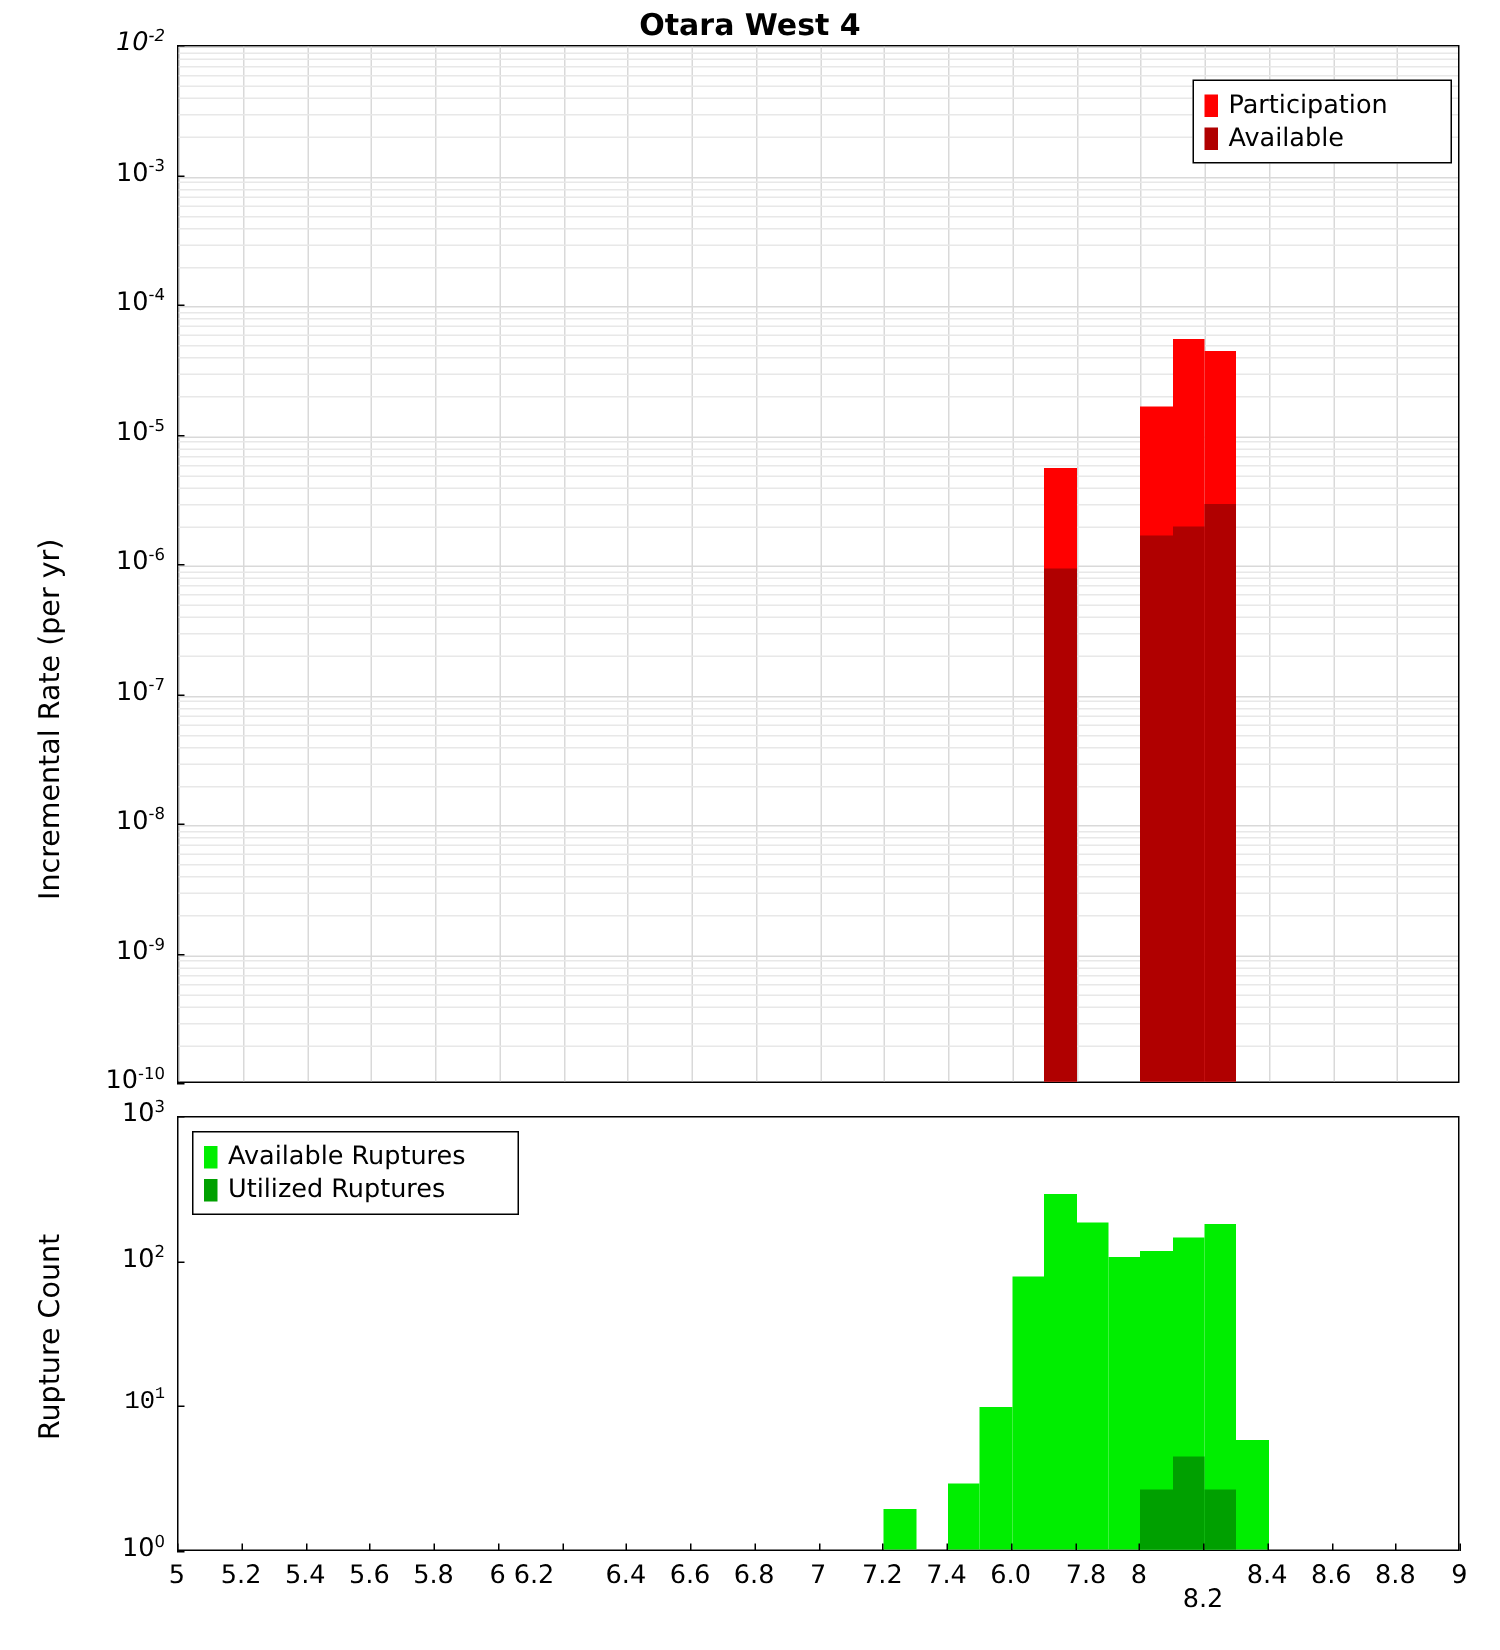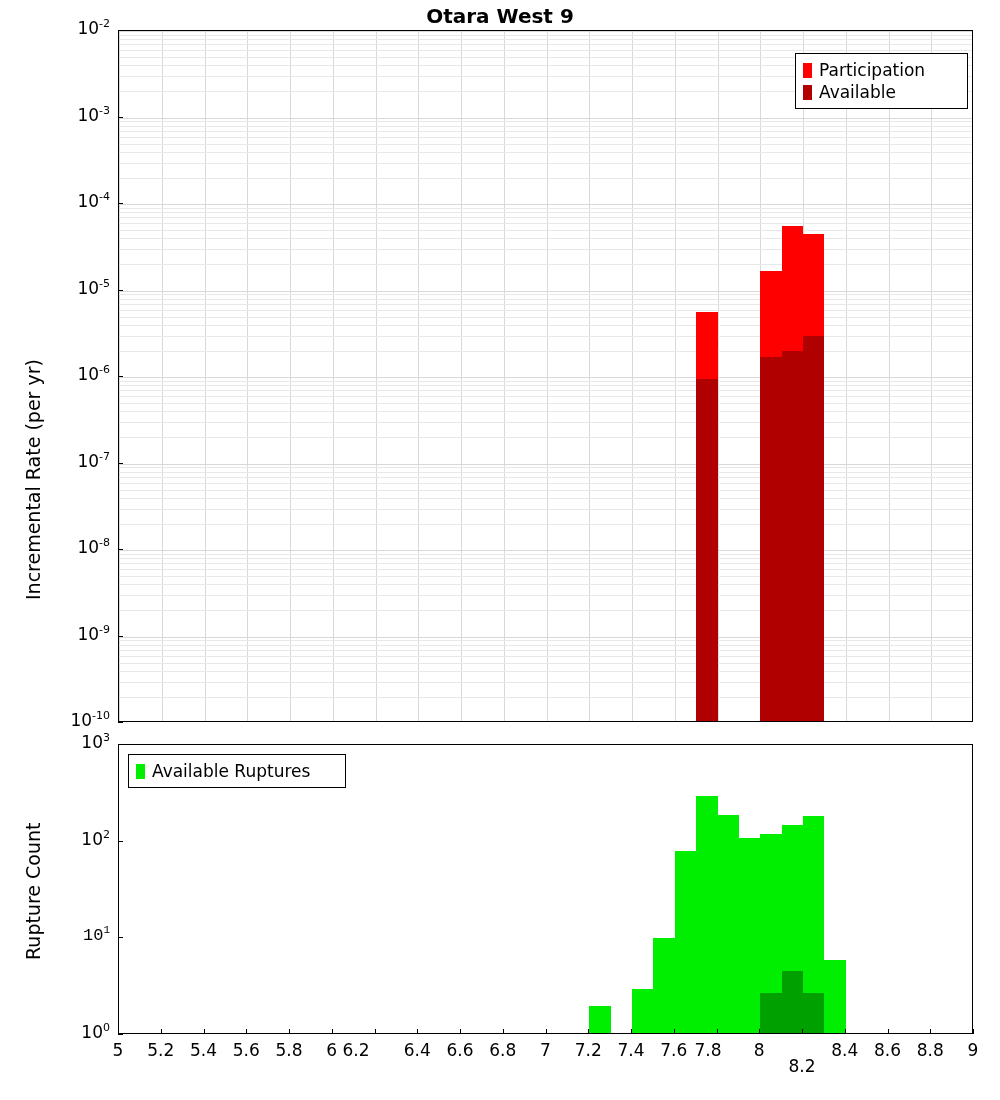--- a/index.html
+++ b/index.html
@@ -115,21 +115,21 @@
     font-size: 17px;
     font-family: "DejaVu Sans", sans-serif;
     white-space: nowrap;
   }
 </style>
 </head>
 <body>
 
 <div id="root">
 
-  <div class="title">Otara West 9</div>
+  <div class="title">Otara West 4</div>
 
   <div class="plot-frame" id="top-frame" style="left:118px; top:30px; width:855px; height:692px;">
     <div id="top-grid">
         <div class="grid-line-v grid-major" style="left: 0px;"></div>
         <div class="grid-line-v grid-major" style="left: 42.75px;"></div>
         <div class="grid-line-v grid-major" style="left: 85.5px;"></div>
         <div class="grid-line-v grid-major" style="left: 128.25px;"></div>
         <div class="grid-line-v grid-major" style="left: 171px;"></div>
         <div class="grid-line-v grid-major" style="left: 213.75px;"></div>
         <div class="grid-line-v grid-major" style="left: 256.5px;"></div>
@@ -240,21 +240,21 @@
       <div class="tick-label-y" style="left: 40px; width: 70px; top: 449.5px;">10<span class="sup">-7</span></div>
       <div class="tick-mark-y" style="left: 118px; top: 462.5px;"></div>
       <div class="tick-label-y" style="left: 40px; width: 70px; top: 363px;">10<span class="sup">-6</span></div>
       <div class="tick-mark-y" style="left: 118px; top: 376px;"></div>
       <div class="tick-label-y" style="left: 40px; width: 70px; top: 276.5px;">10<span class="sup">-5</span></div>
       <div class="tick-mark-y" style="left: 118px; top: 289.5px;"></div>
       <div class="tick-label-y" style="left: 40px; width: 70px; top: 190px;">10<span class="sup">-4</span></div>
       <div class="tick-mark-y" style="left: 118px; top: 203px;"></div>
       <div class="tick-label-y" style="left: 40px; width: 70px; top: 103.5px;">10<span class="sup">-3</span></div>
       <div class="tick-mark-y" style="left: 118px; top: 116.5px;"></div>
-      <div class="tick-label-y" style="left: 40px; width: 70px; top: 17px;">10<span class="sup">-2</span></div>
+      <div class="tick-label-y" style="left: 40px; width: 70px; top: 17px; font-style: italic;">10<span class="sup">-2</span></div>
       <div class="tick-mark-y" style="left: 118px; top: 30px;"></div>
     </div>
 
   <div class="axis-label axis-label-y" id="top-ylabel" style="left:22px; top:600px;">Incremental Rate (per yr)</div>
 
   <div class="legend" id="top-legend" style="left:795px; top:53px; width:173px;">
     <div class="legend-row">
       <span class="legend-swatch" id="lg-top-0" style="background: rgb(255, 0, 0);"></span>
       <span class="legend-text">Participation</span>
     </div>
@@ -313,23 +313,23 @@
       <div class="tick-label-x" style="left: 430px; width: 60px; top: 1040px;">6.6</div>
       <div class="tick-mark-x" style="left: 460px; top: 1029px;"></div>
       <div class="tick-label-x" style="left: 472.75px; width: 60px; top: 1040px;">6.8</div>
       <div class="tick-mark-x" style="left: 502.75px; top: 1029px;"></div>
       <div class="tick-label-x" style="left: 515.5px; width: 60px; top: 1040px;">7</div>
       <div class="tick-mark-x" style="left: 545.5px; top: 1029px;"></div>
       <div class="tick-label-x" style="left: 558.25px; width: 60px; top: 1040px;">7.2</div>
       <div class="tick-mark-x" style="left: 588.25px; top: 1029px;"></div>
       <div class="tick-label-x" style="left: 601px; width: 60px; top: 1040px;">7.4</div>
       <div class="tick-mark-x" style="left: 631px; top: 1029px;"></div>
-      <div class="tick-label-x" style="left: 643.75px; width: 60px; top: 1040px;">7.6</div>
+      <div class="tick-label-x" style="left: 643.75px; width: 60px; top: 1040px;">6.0</div>
       <div class="tick-mark-x" style="left: 673.75px; top: 1029px;"></div>
-      <div class="tick-label-x" style="left: 678px; width: 60px; top: 1040px;">7.8</div>
+      <div class="tick-label-x" style="left: 694px; width: 60px; top: 1040px;">7.8</div>
       <div class="tick-mark-x" style="left: 716.5px; top: 1029px;"></div>
       <div class="tick-label-x" style="left: 729.25px; width: 60px; top: 1040px;">8</div>
       <div class="tick-mark-x" style="left: 759.25px; top: 1029px;"></div>
       <div class="tick-label-x" style="left: 772px; width: 60px; top: 1040px; margin-top: 16px;">8.2</div>
       <div class="tick-mark-x" style="left: 802px; top: 1029px;"></div>
       <div class="tick-label-x" style="left: 814.75px; width: 60px; top: 1040px;">8.4</div>
       <div class="tick-mark-x" style="left: 844.75px; top: 1029px;"></div>
       <div class="tick-label-x" style="left: 857.5px; width: 60px; top: 1040px;">8.6</div>
       <div class="tick-mark-x" style="left: 887.5px; top: 1029px;"></div>
       <div class="tick-label-x" style="left: 900.25px; width: 60px; top: 1040px;">8.8</div>
@@ -339,15 +339,19 @@
     </div>
 
   <div class="axis-label axis-label-y" id="bot-ylabel" style="left:22px; top:960px;">Rupture Count</div>
 
 
   <div class="legend" id="bot-legend" style="left:128px; top:754px; width:218px;">
     <div class="legend-row">
       <span class="legend-swatch" id="lg-bot-0" style="background: rgb(0, 238, 0);"></span>
       <span class="legend-text">Available Ruptures</span>
     </div>
+    <div class="legend-row">
+      <span class="legend-swatch" id="lg-bot-1" style="background: rgb(0, 160, 0);"></span>
+      <span class="legend-text">Utilized Ruptures</span>
+    </div>
   </div>
 
 </div>
 
 </body></html>

